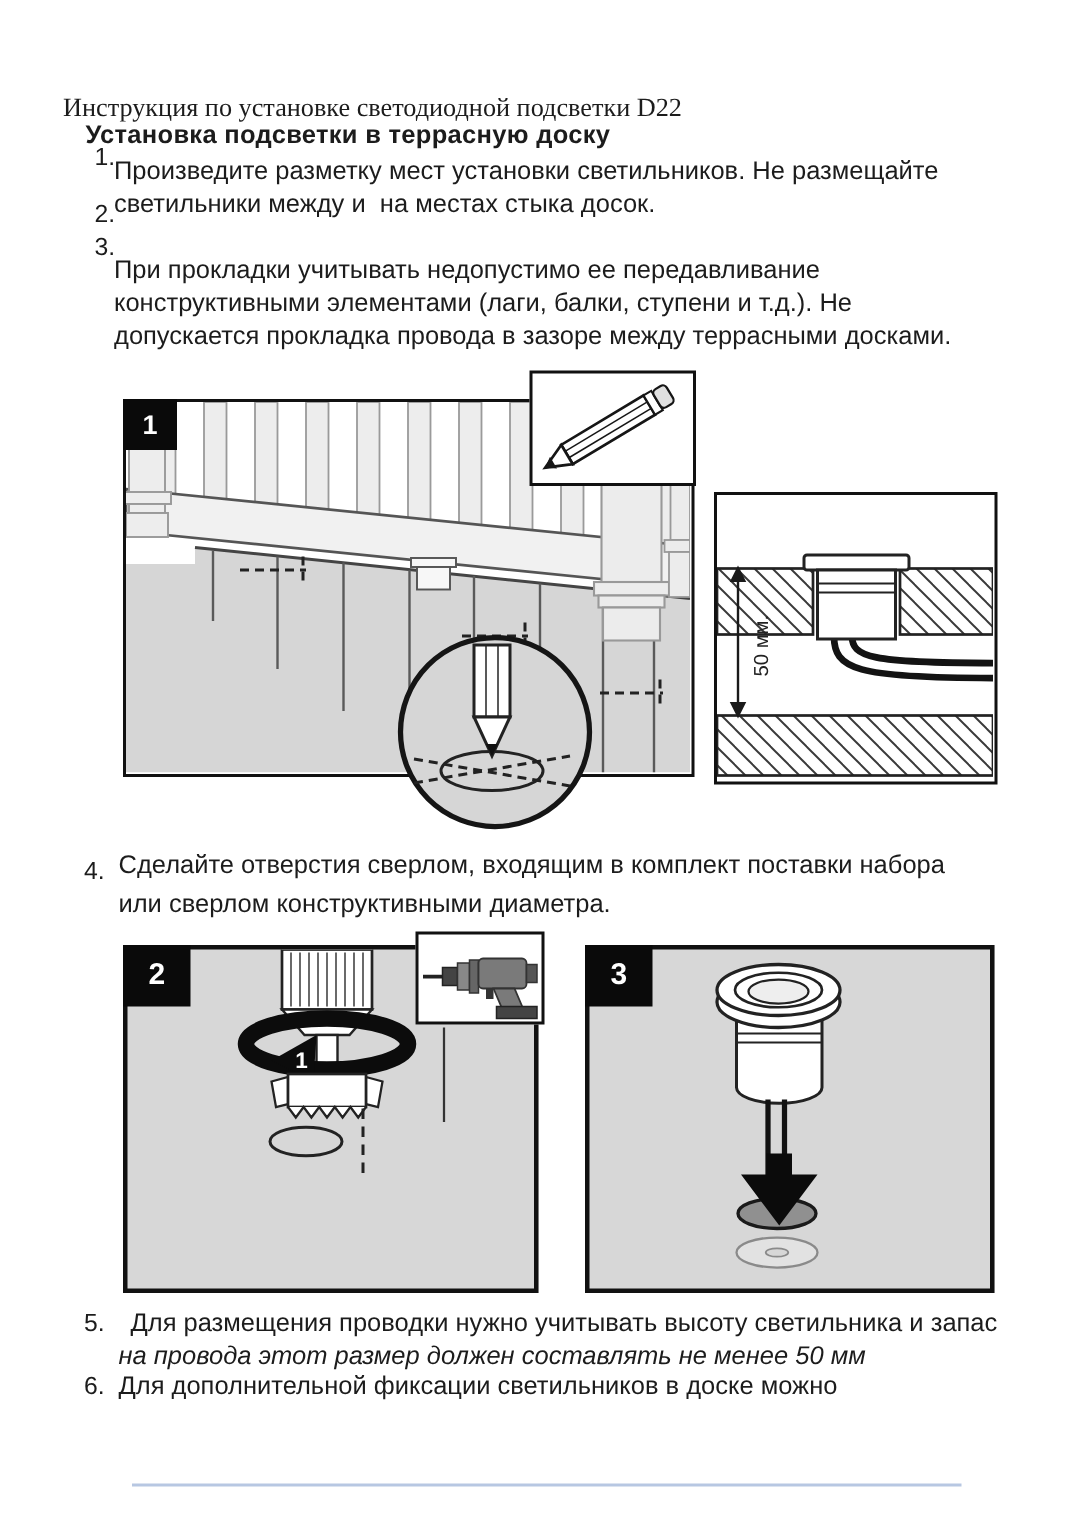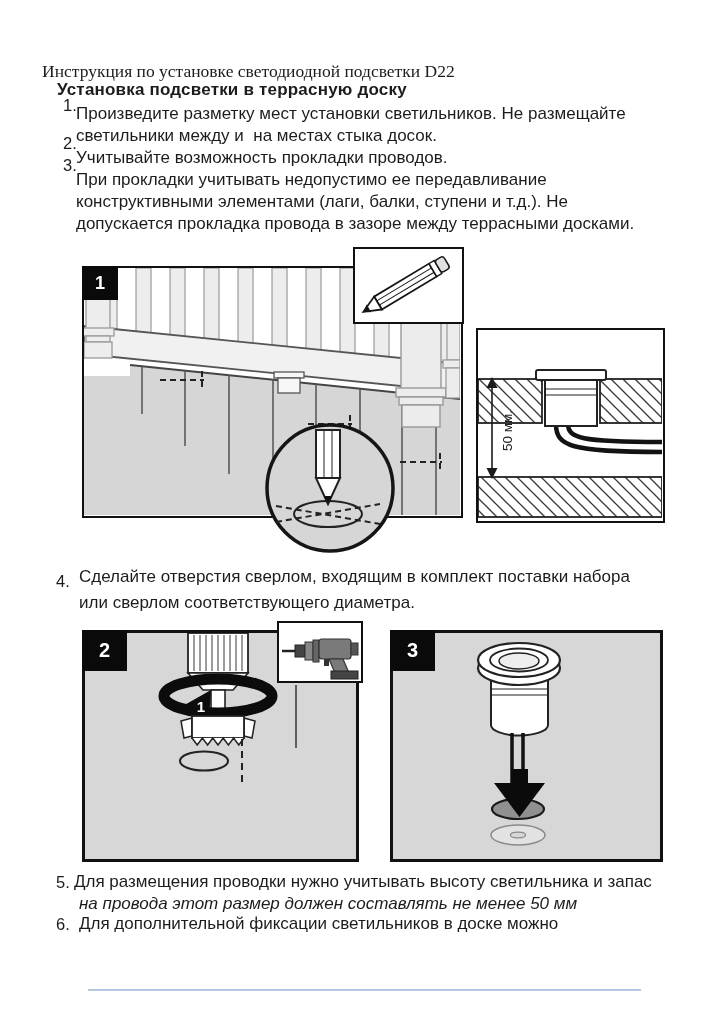--- a/index.html
+++ b/index.html
@@ -24,21 +24,20 @@
 <div class="page">
 
   <div class="t serif-title" style="left:42px;top:60px;">Инструкция по установке светодиодной подсветки D22</div>
   <div class="t heading" style="left:57px;top:79px;">Установка подсветки в террасную доску</div>
 
   <span class="t num" style="left:63px;top:94px;">1.</span>
   <span class="t" style="left:76px;top:125px;">светильники между и  на местах стыка досок.</span>
   <span class="t" style="left:76px;top:103px;">Произведите разметку мест установки светильников. Не размещайте</span>
   <span class="t num" style="left:63px;top:132px;">2.</span>
   <span class="t num" style="left:63px;top:154px;">3.</span>
-  <span class="t" style="left:76px;top:147px;">Учитывайте возможность прокладки проводов.</span>
   <span class="t" style="left:76px;top:169px;">При прокладки учитывать недопустимо ее передавливание</span>
   <span class="t" style="left:76px;top:191px;">конструктивными элементами (лаги, балки, ступени и т.д.). Не</span>
   <span class="t" style="left:76px;top:213px;">допускается прокладка провода в зазоре между террасными досками.</span>
 
   <div class="frame" style="left:82px;top:266px;width:381px;height:252px;">
     <svg viewBox="0 0 376 247" width="376" height="247">
 
       <g fill="#ededed" stroke="#9a9a9a" stroke-width="1.2">
         <rect x="18" y="0" width="15" height="62"></rect>
           <rect x="52" y="0" width="15" height="65"></rect>
@@ -167,21 +166,21 @@
         <line x1="14" y1="50" x2="14" y2="146" stroke="#1a1a1a" stroke-width="1.6"></line>
         <polygon points="14,47 8.5,58 19.5,58" fill="#1a1a1a"></polygon>
         <polygon points="14,149 8.5,138 19.5,138" fill="#1a1a1a"></polygon>
       </g>
       <text transform="translate(34,121) rotate(-90)" font-size="13.5" fill="#222" font-family="Liberation Sans, sans-serif">50 мм.</text>
     </svg>
   </div>
 
   <span class="t num" style="left:56px;top:570px;">4.</span>
   <span class="t" style="left:79px;top:566px;">Сделайте отверстия сверлом, входящим в комплект поставки набора</span>
-  <span class="t" style="left:79px;top:592px;">или сверлом соответствующего диаметра.</span>
+  <span class="t" style="left:79px;top:592px;">или сверлом конструктивными диаметра.</span>
 
   <div class="frame gray" style="left:82px;top:630px;width:277px;height:232px;">
     <svg viewBox="0 0 271 226" width="271" height="226">
 
       <g>
         <rect x="103" y="0" width="60" height="40" fill="#fff" stroke="#222" stroke-width="1.8"></rect>
         <g stroke="#222" stroke-width="0.9">
           <line x1="109" y1="2" x2="109" y2="38"></line>
             <line x1="115" y1="2" x2="115" y2="38"></line>
           <line x1="121" y1="2" x2="121" y2="38"></line>
@@ -252,20 +251,20 @@
 
       <g>
         <ellipse cx="125" cy="202" rx="27" ry="10" fill="#e2e2e2" stroke="#8a8a8a" stroke-width="1.5"></ellipse>
         <ellipse cx="125" cy="202" rx="7.5" ry="2.8" fill="#d7d7d7" stroke="#8a8a8a" stroke-width="1.2"></ellipse>
       </g>
     </svg>
   </div>
   <div class="figlabel" style="left:390px;top:630px;width:45px;height:41px;font-size:20px;">3</div>
 
   <span class="t num" style="left:56px;top:871px;">5.</span>
-  <span class="t" style="left:74px;top:871px;">Для размещения проводки нужно учитывать высоту светильника и запас</span>
+  <span class="t" style="left:87px;top:871px;">Для размещения проводки нужно учитывать высоту светильника и запас</span>
   <span class="t" style="left:79px;top:893px;font-style:italic;">на провода этот размер должен составлять не менее 50 мм</span>
   <span class="t num" style="left:56px;top:913px;">6.</span>
   <span class="t" style="left:79px;top:913px;">Для дополнительной фиксации светильников в доске можно</span>
 
   <div class="footer-line"></div>
 
 </div>
 
 </body></html>

